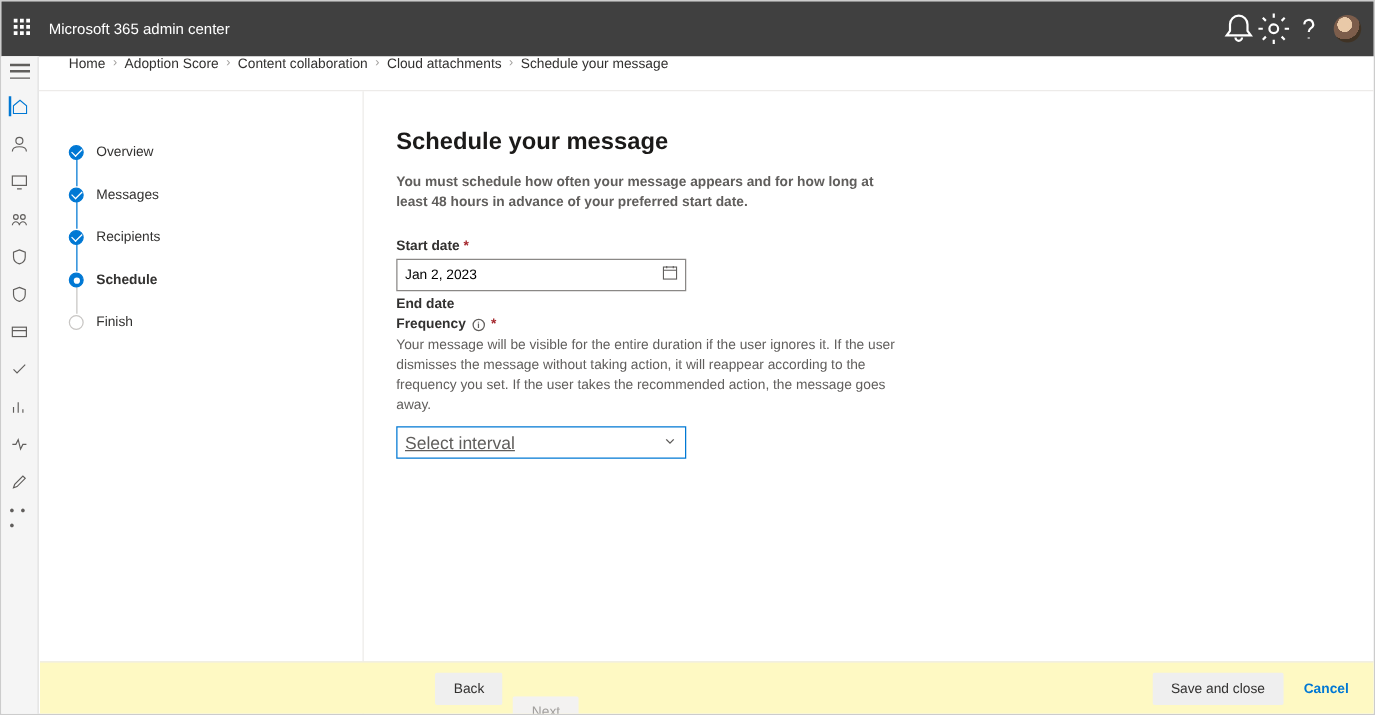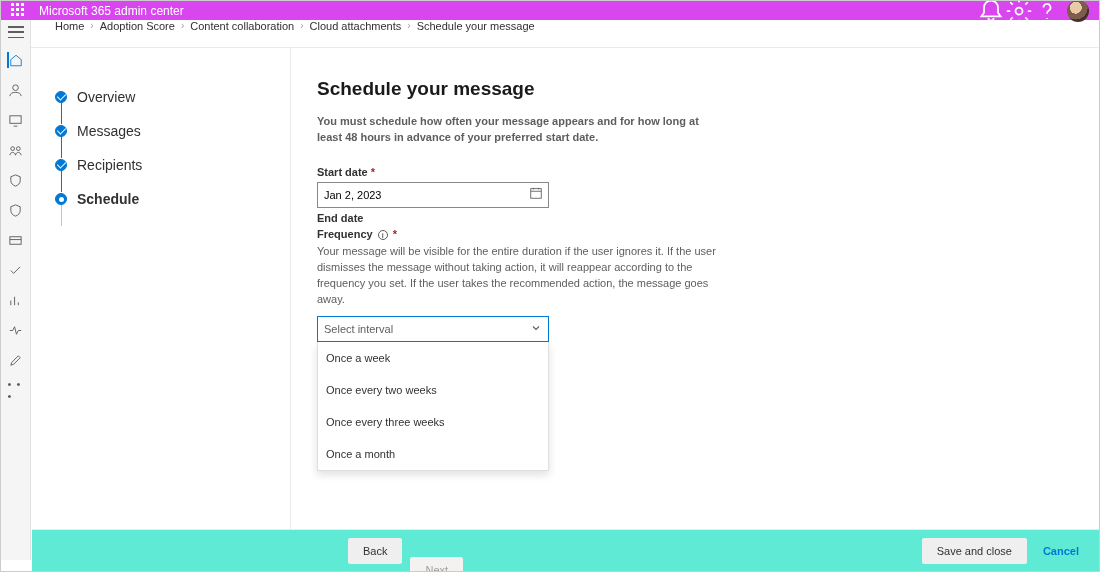--- a/index.html
+++ b/index.html
@@ -1,19 +1,19 @@
 <!DOCTYPE html>
 <html><head>
 <meta charset="utf-8">
 <style>
   * { box-sizing: border-box; margin: 0; padding: 0; font-family: "Segoe UI", Arial, sans-serif; }
   body { width: 1100px; height: 572px; background: #fff; overflow: hidden; border: 1px solid #ccc; position: relative; }
 
   
-  .topbar { height: 19px; background: #d946ef; color: #fff; display: flex; align-items: center; padding: 0 10px; }
+  .topbar { height: 44px; background: #404040; color: #fff; display: flex; align-items: center; padding: 0 10px; }
   .topbar .waffle { width: 16px; height: 16px; display: grid; grid-template-columns: repeat(3,3px); grid-template-rows: repeat(3,3px); gap: 2px; margin-right: 12px; cursor: pointer;}
   .topbar .waffle span { background: #fff; width: 3px; height: 3px; }
   .topbar .title { font-size: 12px; font-weight: 500; }
   .topbar .spacer { flex: 1; }
   .topbar .icon-btn { width: 28px; height: 28px; display: flex; align-items: center; justify-content: center; cursor: pointer; color: #fff; }
   .topbar .avatar { width: 22px; height: 22px; border-radius: 50%; background: radial-gradient(circle at 40% 35%, #e9c9a8 30%, #7c5d4b 31% 60%, #3f3224 61%); margin-left: 6px;}
 
   
   .shell { display: flex; height: calc(100% - 30px); }
 
@@ -39,47 +39,47 @@
 
   
   .stepper-col { width: 260px; border-right: 1px solid #edebe9; padding: 32px 0 0 24px; }
   .stepper { position: relative; }
   .step { display: flex; align-items: center; height: 34px; position: relative; cursor:pointer;}
   .step .circ { width: 12px; height: 12px; border-radius: 50%; background: #fff; border: 1px solid #c8c6c4; margin-right: 10px; z-index:1; flex:none; display:flex; align-items:center;justify-content:center;}
   .step.done .circ { background: #0078d4; border-color:#0078d4; }
   .step.done .circ::after{content:"";width:4px;height:7px;border:solid #fff;border-width:0 1.5px 1.5px 0;transform:rotate(45deg);margin-top:-2px;}
   .step.current .circ { background:#0078d4; border-color:#0078d4; }
   .step.current .circ::after{content:"";width:5px;height:5px;border-radius:50%;background:#fff;}
-  .step .lbl { font-size: 14px; color: #323130; }
+  .step .lbl { font-size: 11px; color: #323130; }
   .step.current .lbl { font-weight: 700; }
   .step .line { position: absolute; left: 5.5px; top: 22px; width: 1px; height: 22px; background: #0078d4; }
   .step.future .circ{border-color:#c8c6c4;}
 
   
   .page-col { flex: 1; padding: 30px 0 0 26px; position: relative; overflow: visible;}
   .page-title { font-size: 19px; font-weight: 600; color: #1b1a19; margin-bottom: 14px; }
   .page-desc { font-size: 11px; color: #605e5c; max-width: 400px; line-height: 1.45; margin-bottom: 20px; font-weight: bold;}
 
   .form-group { margin-bottom: 4px; max-width: 232px;}
   .form-label { font-size: 11px; font-weight: 600; color: #323130; margin-bottom: 4px; display:block;}
   .req { color: #a4262c; }
   .info-ic { display:inline-block; width:10px;height:10px;border:1px solid #605e5c;border-radius:50%;font-size:7px;line-height:9px;text-align:center;color:#605e5c;margin:0 2px;}
 
   .input-wrap { position: relative; }
   .text-input { width: 232px; height: 26px; border: 1px solid #8a8886; font-size: 11px; padding: 0 26px 0 6px; background:#fff;}
   .input-icon-right { position: absolute; right: 6px; top: 4px; color:#605e5c; }
 
   .freq-desc { font-size: 11px; color: #605e5c; max-width: 410px; line-height: 1.45; margin-bottom: 8px;}
 
-  .select-box { width: 232px; height: 26px; border: 1px solid #0078d4; font-size: 11px; padding: 0 6px; display:flex; align-items:center; justify-content:space-between; color:#605e5c; cursor:pointer;}
+  .select-box { width: 232px; height: 26px; border: 1px solid #0078d4; font-size: 14px; padding: 0 6px; display:flex; align-items:center; justify-content:space-between; color:#605e5c; cursor:pointer;text-decoration:underline;}
   .dropdown { width: 232px; border: 1px solid #e1dfdd; border-top:none; box-shadow: 0 4px 8px rgba(0,0,0,0.12); background:#fff;}
   .dropdown .opt { height: 32px; display:flex; align-items:center; padding: 0 8px; font-size: 11px; color:#323130; cursor:pointer;}
 
   
-  .footer { position: absolute; bottom: 0; left: 31px; right: 0; height: 42px; border-top: 1px solid #edebe9; background:#5eead4; display:flex; align-items:center; padding: 0 20px 0 30px;}
+  .footer { position: absolute; bottom: 0; left: 31px; right: 0; height: 42px; border-top: 1px solid #edebe9; background:#fef9c3; display:flex; align-items:center; padding: 0 20px 0 30px;}
   .footer .spacer{flex:1;}
   .btn { height: 26px; padding: 0 14px; font-size: 11px; border: 1px solid transparent; cursor:pointer; border-radius:2px;}
   .btn-default { background: #efefef; color:#323130;}
   .btn-disabled { background:#f3f2f1; color:#a19f9d; cursor:default;margin-top:39px;}
   .btn + .btn { margin-left: 8px;}
   .link { color:#0078d4; font-size:11px; margin-left:16px; cursor:pointer; text-decoration:none;font-weight:bold;}
 </style>
 </head>
 <body>
 
@@ -217,20 +217,24 @@
           </div>
           <div class="step done">
             <div class="circ"></div>
             <div class="lbl">Recipients</div>
             <div class="line"></div>
           </div>
           <div class="step current">
             <div class="circ"></div>
             <div class="lbl">Schedule</div>
             <div class="line future" style="background:#c8c6c4;"></div>
+          </div>
+          <div class="step future last">
+            <div class="circ"></div>
+            <div class="lbl">Finish</div>
           </div>
         </div>
       </div>
 
       <div class="page-col">
         <h1 class="page-title">Schedule your message</h1>
         <p class="page-desc">You must schedule how often your message appears and for how long at least 48 hours in advance of your preferred start date.</p>
 
         <div class="form-group">
           <label class="form-label">
@@ -259,26 +263,20 @@
           </label>
           <p class="freq-desc">Your message will be visible for the entire duration if the user ignores it. If the user dismisses the message without taking action, it will reappear according to the frequency you set. If the user takes the recommended action, the message goes away.</p>
           <div class="select-box">
             <span>Select interval</span>
             <span>
               <svg width="12" height="12" viewBox="0 0 16 16" fill="none" stroke="#605e5c" stroke-width="1.5">
                   <path d="M4 6l4 4 4-4"></path>
                 </svg>
             </span>
           </div>
-          <div class="dropdown">
-            <div class="opt">Once a week</div>
-            <div class="opt">Once every two weeks</div>
-            <div class="opt">Once every three weeks</div>
-            <div class="opt">Once a month</div>
-          </div>
         </div>
       </div>
     </div>
   </div>
 </div>
 
 <div class="footer">
   <div style="width:286px;"></div>
   <button class="btn btn-default">Back</button>
   <button class="btn btn-disabled">Next</button>

